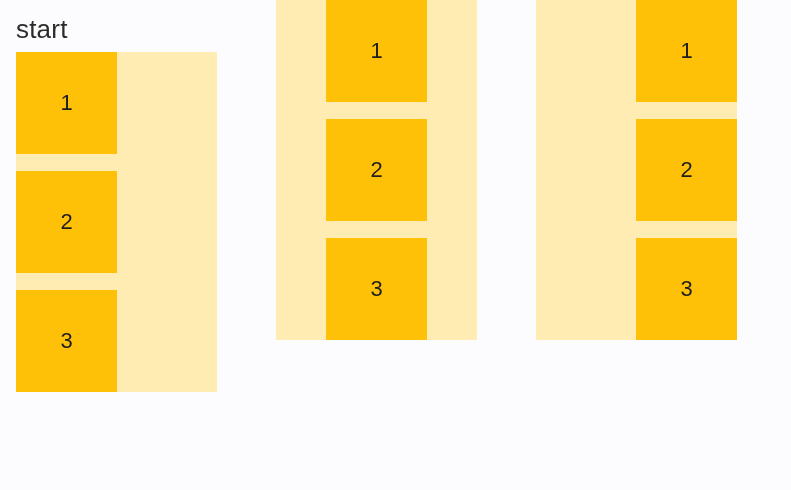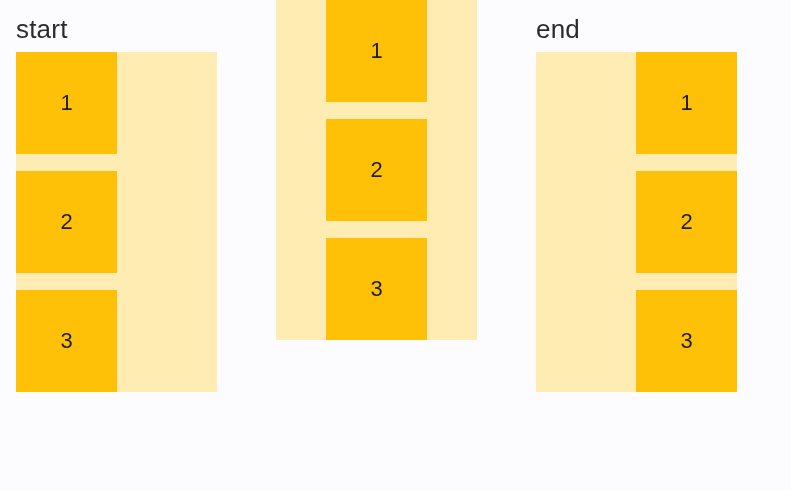--- a/index.html
+++ b/index.html
@@ -103,21 +103,20 @@
         <div class="flex-item">
           <span>2</span>
         </div>
         <div class="flex-item">
           <span>3</span>
         </div>
       </div>
     </div>
 
     <div class="demo-column">
-      <span class="column-label">end</span>
       <div class="flex-container align-end">
         <div class="flex-item">
           <span>1</span>
         </div>
         <div class="flex-item">
           <span>2</span>
         </div>
         <div class="flex-item">
           <span>3</span>
         </div>

